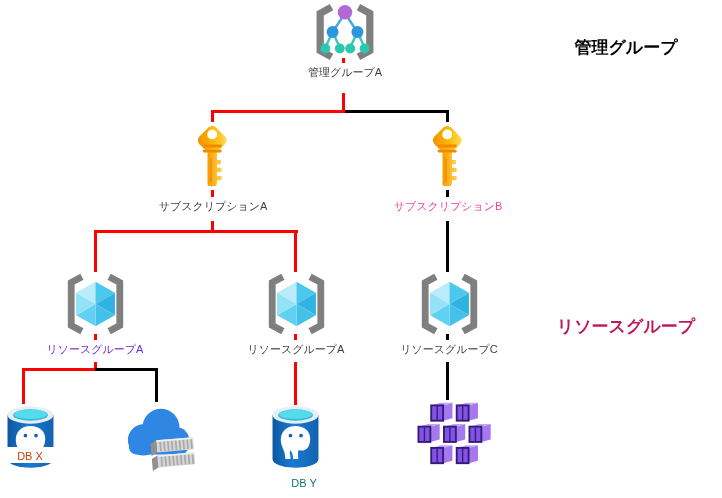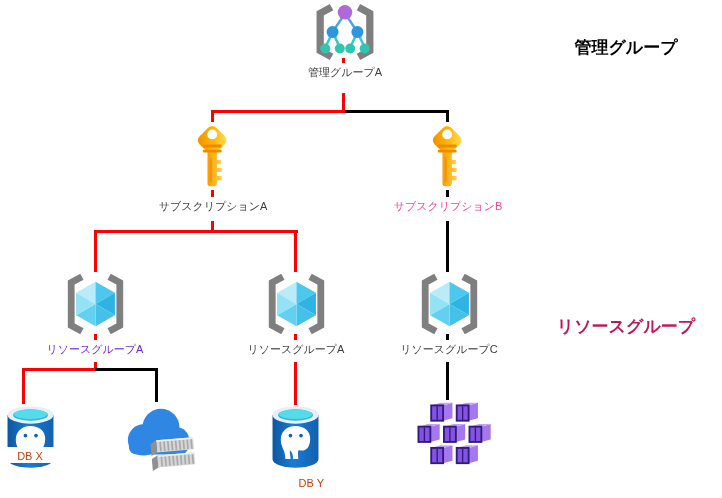--- a/index.html
+++ b/index.html
@@ -176,18 +176,18 @@
       <use href="#icon-pcluster"></use>
     </svg>
 
   <div class="node-label" style="left: 273px; top: 63px; width: 144px; height: 30px; color: rgb(61, 61, 61);">管理グループA</div>
   <div class="node-label" style="left: 141px; top: 197px; width: 144px; height: 24px; color: rgb(61, 61, 61);">サブスクリプションA</div>
   <div class="node-label" style="left: 376px; top: 197px; width: 144px; height: 24px; color: #ec4899;">サブスクリプションB</div>
   <div class="node-label" style="left: 23px; top: 340px; width: 144px; height: 22px; color: #6d28d9;">リソースグループA</div>
   <div class="node-label" style="left: 224px; top: 340px; width: 144px; height: 22px; color: rgb(61, 61, 61);">リソースグループA</div>
   <div class="node-label" style="left: 377px; top: 340px; width: 144px; height: 22px; color: rgb(61, 61, 61);">リソースグループC</div>
   <div class="node-label" style="left: 2px; top: 447px; width: 56px; height: 16px; color: #c2410c;">DB X</div>
-  <div class="node-label" style="left: 268px; top: 474px; width: 56px; height: 16px; color: #c2410c; text-align: right;">DB Y</div>
+  <div class="node-label" style="left: 276px; top: 474px; width: 56px; height: 16px; color: #0f766e;">DB Y</div>
 
   <div class="level-label" style="top: 36px; color: rgb(0, 0, 0);">管理グループ</div>
   <div class="level-label" style="top: 287px; color: #be185d; margin-top: 28px;">リソースグループ</div>
 
 </div>
 
 </body></html>

